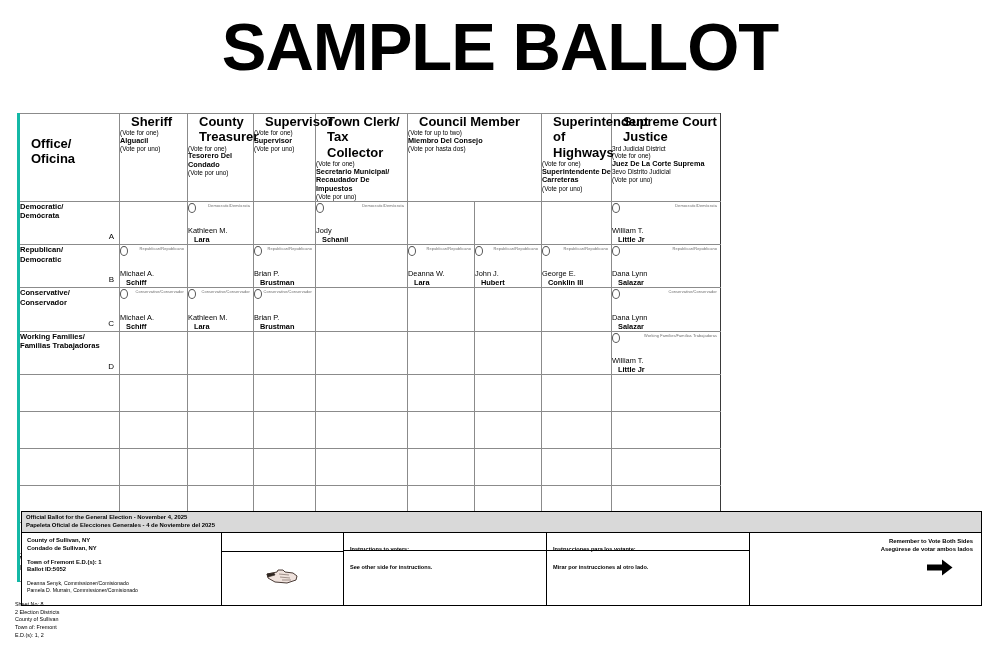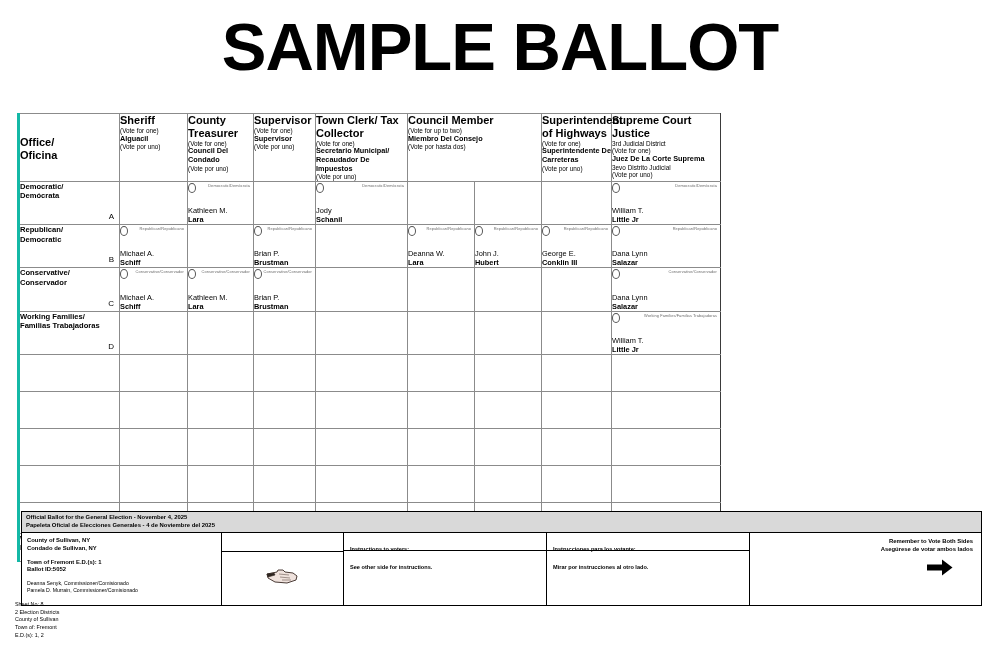--- a/index.html
+++ b/index.html
@@ -51,21 +51,21 @@
     padding: 0;
     background: #fff;
   }
   #ballot .outer-l { border-left: 3px solid #14b8a6; }
   #ballot .outer-r { border-right: 1px solid #3a3a3a; }
 
   .office-cell {
     padding: 2px 3px 2px 4px;
     line-height: 1.18;
   }
-  .office-cell .en1 { font-size: 11px; font-weight: bold; }
+  .office-cell .en1 { font-size: 13px; font-weight: bold; margin-left: 11px; }
   .office-cell .sub { font-size: 6.4px; font-weight: normal; }
   .office-cell .es1 { font-size: 7.3px; font-weight: bold; }
 
   .rowlabel {
     padding: 3px 4px 2px 4px;
     position: relative;
     line-height: 1.25;
     margin-top: 44px;
   }
   .rowlabel .lab { font-size: 7.6px; font-weight: bold; }
@@ -101,21 +101,21 @@
     font-size: 3.9px;
     color: #6a6a6a;
     letter-spacing: .1px;
     white-space: nowrap;
   }
   .cand .nm {
     margin-top: 5px;
     font-size: 7.4px;
     line-height: 1.22;
   }
-  .cand .nm .last { font-weight: bold; }
+  .cand .nm .last { font-weight: bold; margin-left: 6px; }
 
   .writein-label { padding: 3px 4px; line-height: 1.25; }
   .writein-label .lab { font-size: 7.6px; font-weight: bold; }
   .writein-cell { padding: 3px 3px; }
   .writein-cell .wl { font-size: 4.6px; font-weight: bold; }
 
   .blank { height: 36px; }
   .blank-sm { height: 30px; }
 
   
@@ -233,21 +233,21 @@
     <td class="office-cell">
       <div class="en1">Sheriff</div>
       <div class="sub">(Vote for one)</div>
       <div class="es1">Alguacil</div>
       <div class="sub">(Vote por uno)</div>
     </td>
 
     <td class="office-cell">
       <div class="en1">County Treasurer</div>
       <div class="sub">(Vote for one)</div>
-      <div class="es1">Council Del Condado</div>
+      <div class="es1">Tesorero Del Condado</div>
       <div class="sub">(Vote por uno)</div>
     </td>
 
     <td class="office-cell">
       <div class="en1">Supervisor</div>
       <div class="sub">(Vote for one)</div>
       <div class="es1">Supervisor</div>
       <div class="sub">(Vote por uno)</div>
     </td>
 

